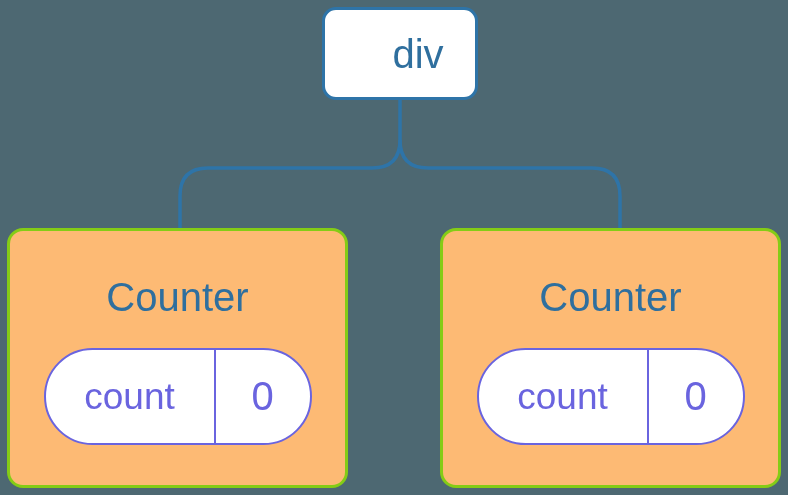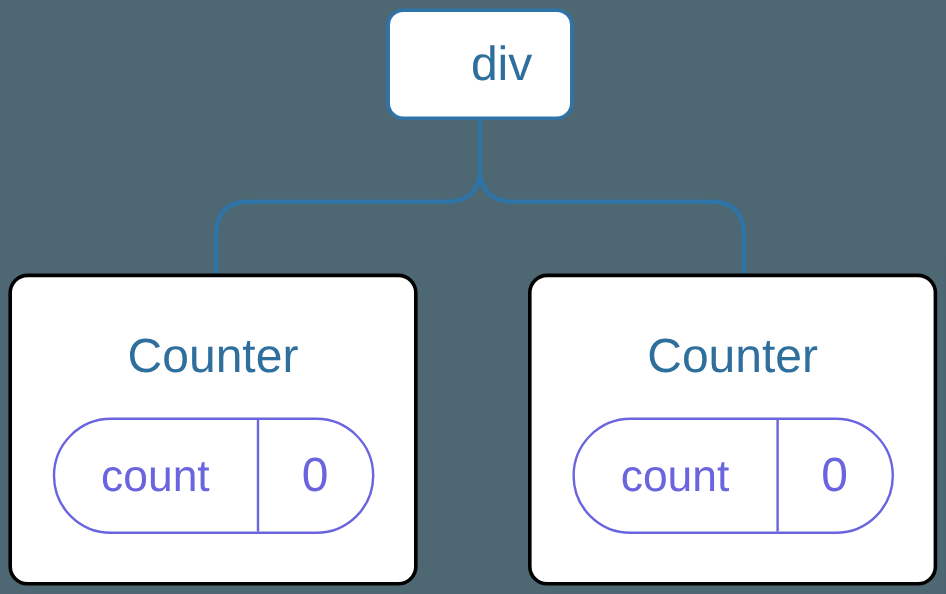--- a/index.html
+++ b/index.html
@@ -46,22 +46,22 @@
     color: #2f6f9e;
     line-height: 1;
     margin-left: 36px;
   }
   .card {
     position: absolute;
     top: 228px;
     width: 341px;
     height: 260px;
     box-sizing: border-box;
-    background: #ffffff;
-    border: 3px solid #000000;
+    background: #fdba74;
+    border: 3px solid #84cc16;
     border-radius: 16px;
   }
   .card.left  { left: 7px; }
   .card.right { left: 440px; }
   .card-title {
     margin-top: 44px;
     text-align: center;
     font-size: 40px;
     font-weight: 500;
     color: #2f6f9e;

